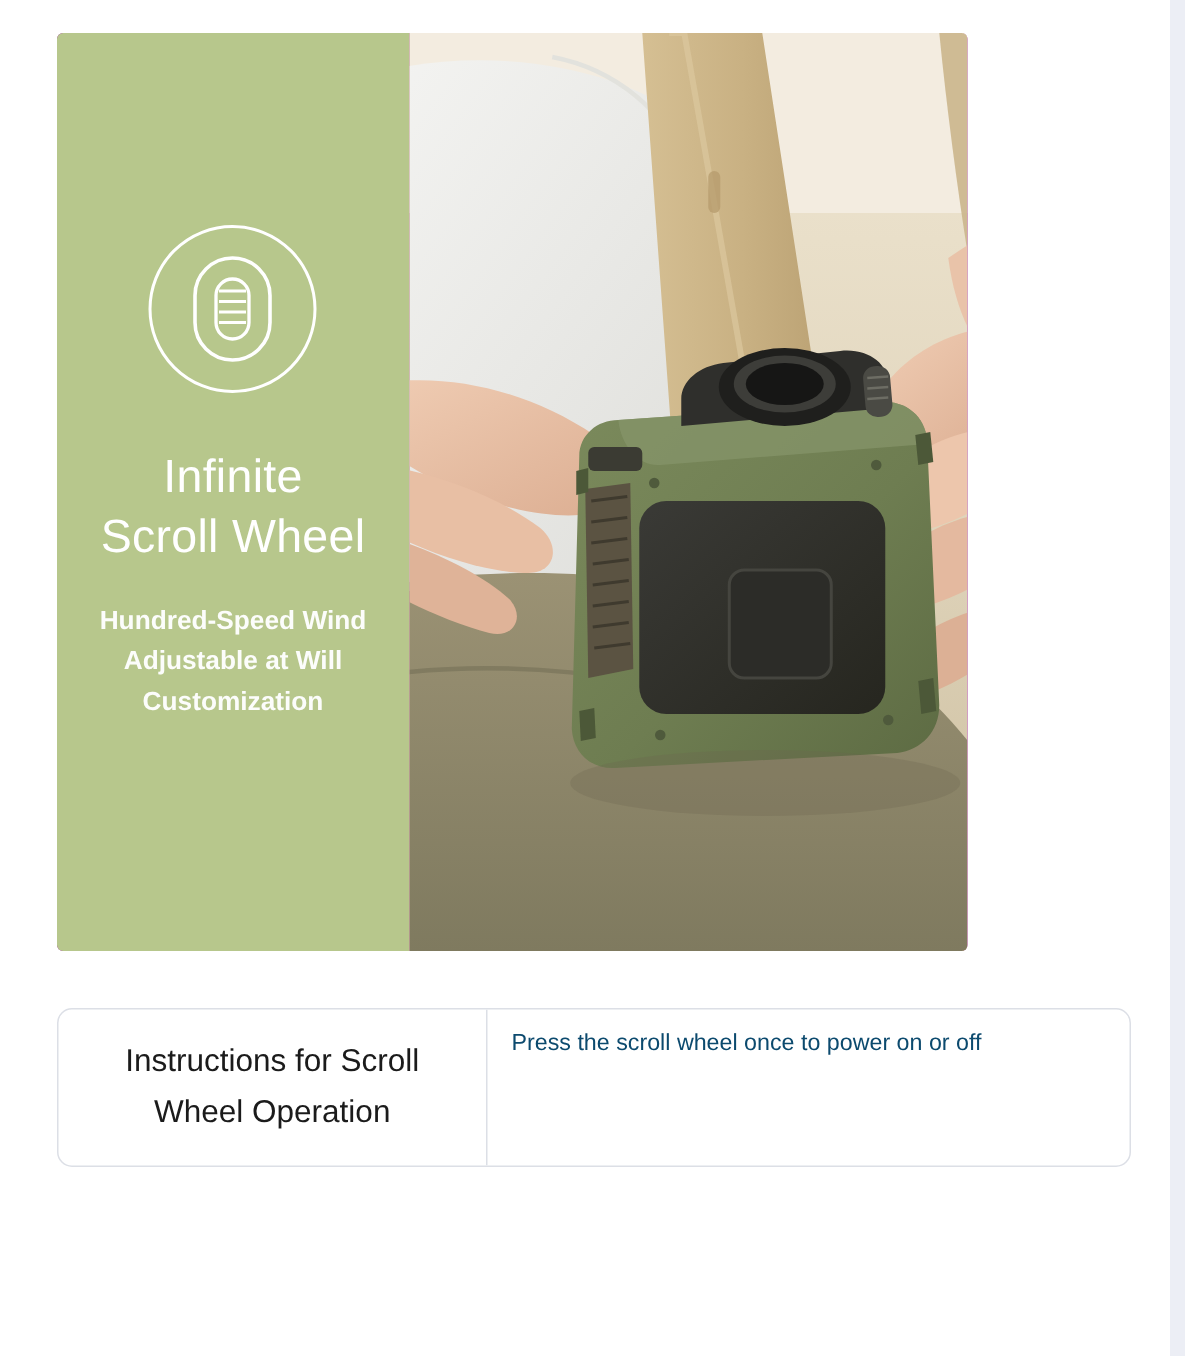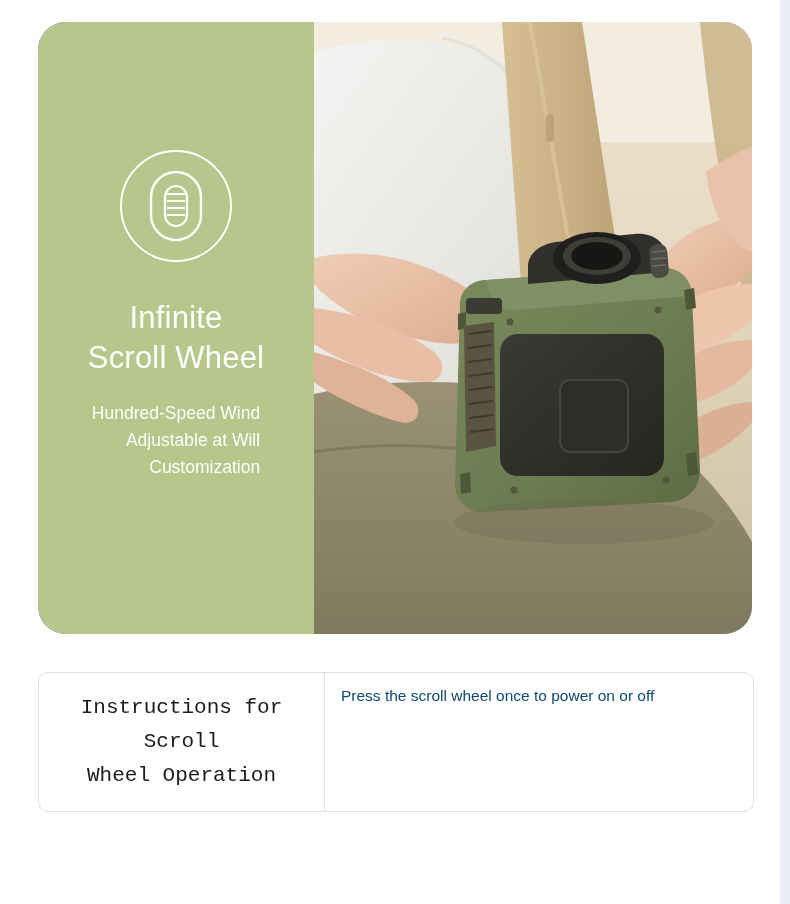--- a/index.html
+++ b/index.html
@@ -32,23 +32,23 @@
     width: 10px;
     height: 904px;
     background: #eceef5;
   }
 
   
   .hero {
     position: absolute;
     left: 38px;
     top: 22px;
-    width: 714px;
+    width: 607px;
     height: 612px;
-    border-radius: 28px;
+    border-radius: 4px;
     overflow: hidden;
     display: flex;
     background: #a21caf;
   }
 
   .hero-left {
     width: 276px;
     height: 100%;
     background: #b7c78c;
     display: flex;
@@ -79,22 +79,22 @@
     font-weight: 400;
     letter-spacing: .2px;
   }
   .hero-title .l2 { display: block; }
 
   .hero-sub {
     margin-top: 22px;
     color: #ffffff;
     font-size: 17.5px;
     line-height: 27px;
-    text-align: right;
-    font-weight: 400;
+    text-align: center;
+    font-weight: 700;
     opacity: .97;
   }
   .hero-sub span { display: block; }
 
   
   .hero-photo {
     position: relative;
     width: 438px;
     height: 100%;
     overflow: hidden;
@@ -121,21 +121,20 @@
     display: flex;
     align-items: center;
     justify-content: center;
     text-align: center;
     padding: 18px 16px;
     box-sizing: border-box;
     font-size: 21px;
     line-height: 34px;
     color: #1b1b1b;
     border-right: 1px solid #dcdfe6;
-    font-family: Liberation Mono, monospace;
   }
 
   .table-rows {
     flex: 1 1 auto;
     display: flex;
     flex-direction: column;
   }
 
   .table-row {
     padding: 11px 14px 11px 16px;

